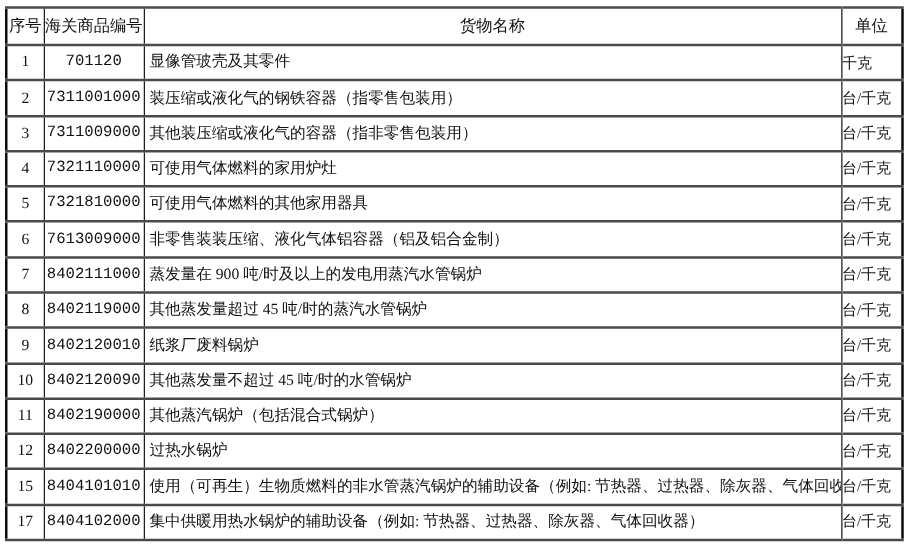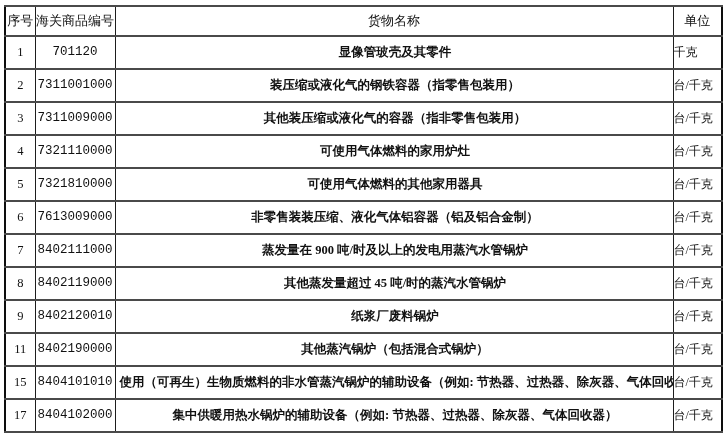--- a/index.html
+++ b/index.html
@@ -36,21 +36,21 @@
     font-size: 12.5px;
     font-weight: normal;
     white-space: nowrap;
     overflow: hidden;
     line-height: 1.1;
   }
   thead tr { height: 30px; }
   th { text-align: center; font-size: 13px; }
   .col-seq  { text-align: center; }
   .col-code { text-align: center; letter-spacing: 0px; font-family: Liberation Mono, monospace; }
-  .col-name { text-align: center; padding-left: 4px; padding-right: 2px; font-weight: bold; }
+  .col-name { text-align: left; padding-left: 4px; padding-right: 2px; }
   .col-unit { text-align: left; font-size: 12px; }
 </style>
 </head>
 <body>
 
 <div class="page">
   <table class="customs-table">
     <colgroup>
       <col style="width:30px">
       <col style="width:80px">
@@ -114,23 +114,35 @@
     <td class="col-name">其他蒸发量超过 45 吨/时的蒸汽水管锅炉</td>
     <td class="col-unit">台/千克</td>
   </tr>
         <tr>
     <td class="col-seq">9</td>
     <td class="col-code">8402120010</td>
     <td class="col-name">纸浆厂废料锅炉</td>
     <td class="col-unit">台/千克</td>
   </tr>
         <tr>
+    <td class="col-seq">10</td>
+    <td class="col-code">8402120090</td>
+    <td class="col-name">其他蒸发量不超过 45 吨/时的水管锅炉</td>
+    <td class="col-unit">台/千克</td>
+  </tr>
+        <tr>
     <td class="col-seq">11</td>
     <td class="col-code">8402190000</td>
     <td class="col-name">其他蒸汽锅炉（包括混合式锅炉）</td>
+    <td class="col-unit">台/千克</td>
+  </tr>
+        <tr>
+    <td class="col-seq">12</td>
+    <td class="col-code">8402200000</td>
+    <td class="col-name">过热水锅炉</td>
     <td class="col-unit">台/千克</td>
   </tr>
         <tr>
     <td class="col-seq">15</td>
     <td class="col-code">8404101010</td>
     <td class="col-name">使用（可再生）生物质燃料的非水管蒸汽锅炉的辅助设备（例如: 节热器、过热器、除灰器、气体回收器）</td>
     <td class="col-unit">台/千克</td>
   </tr>
         <tr>
     <td class="col-seq">17</td>

